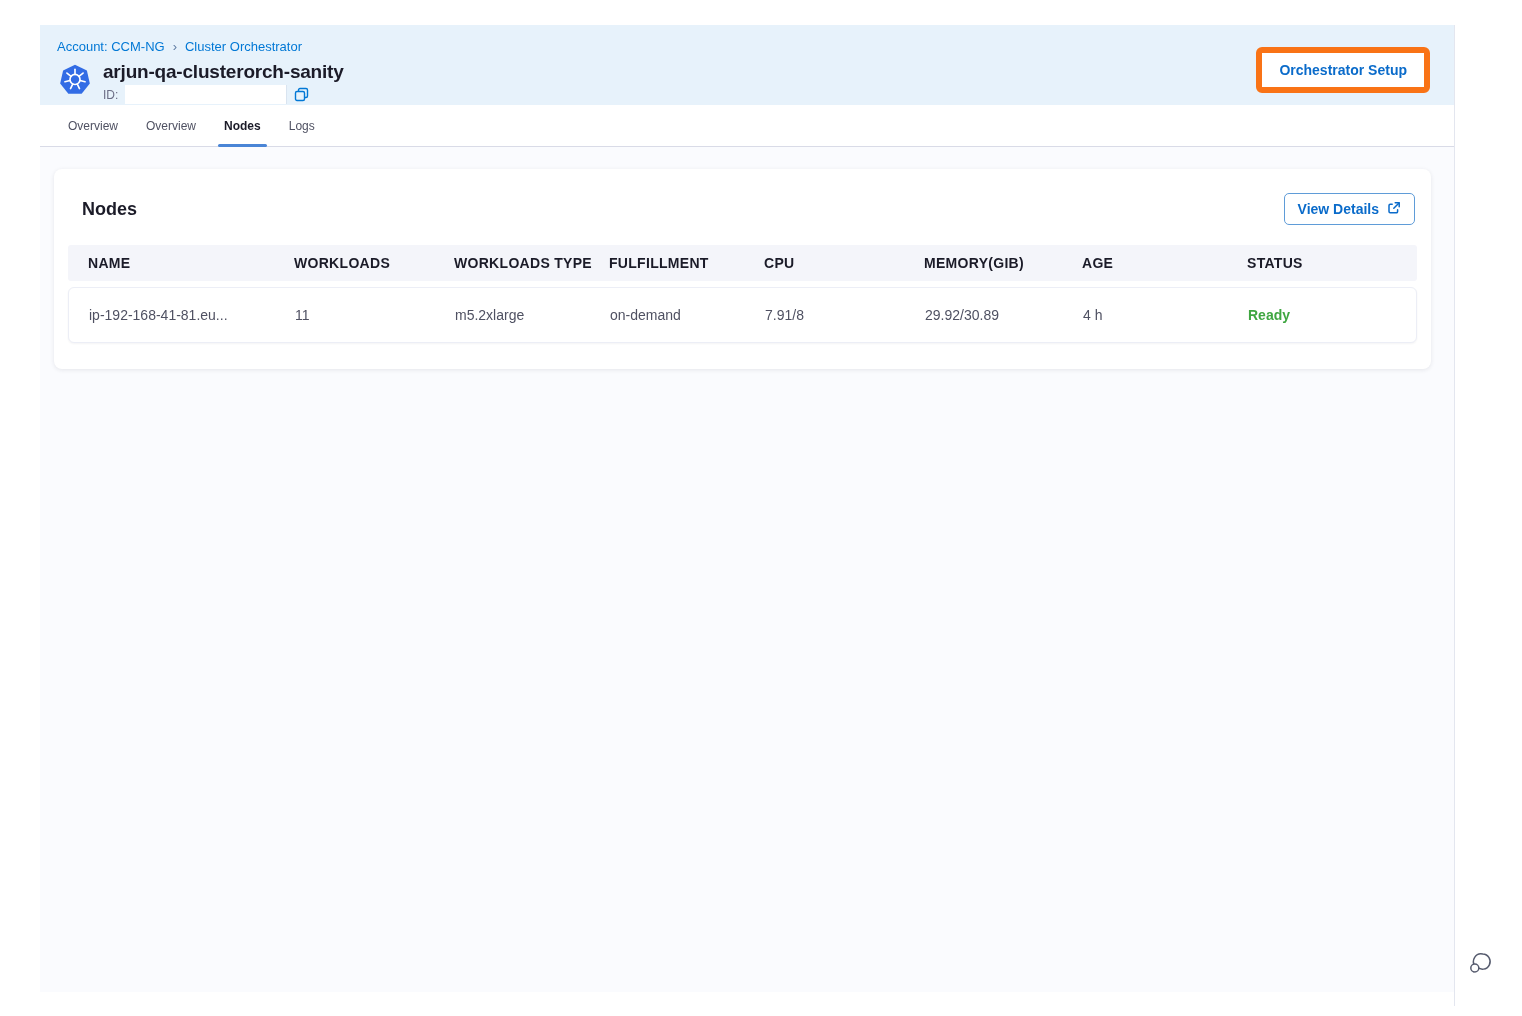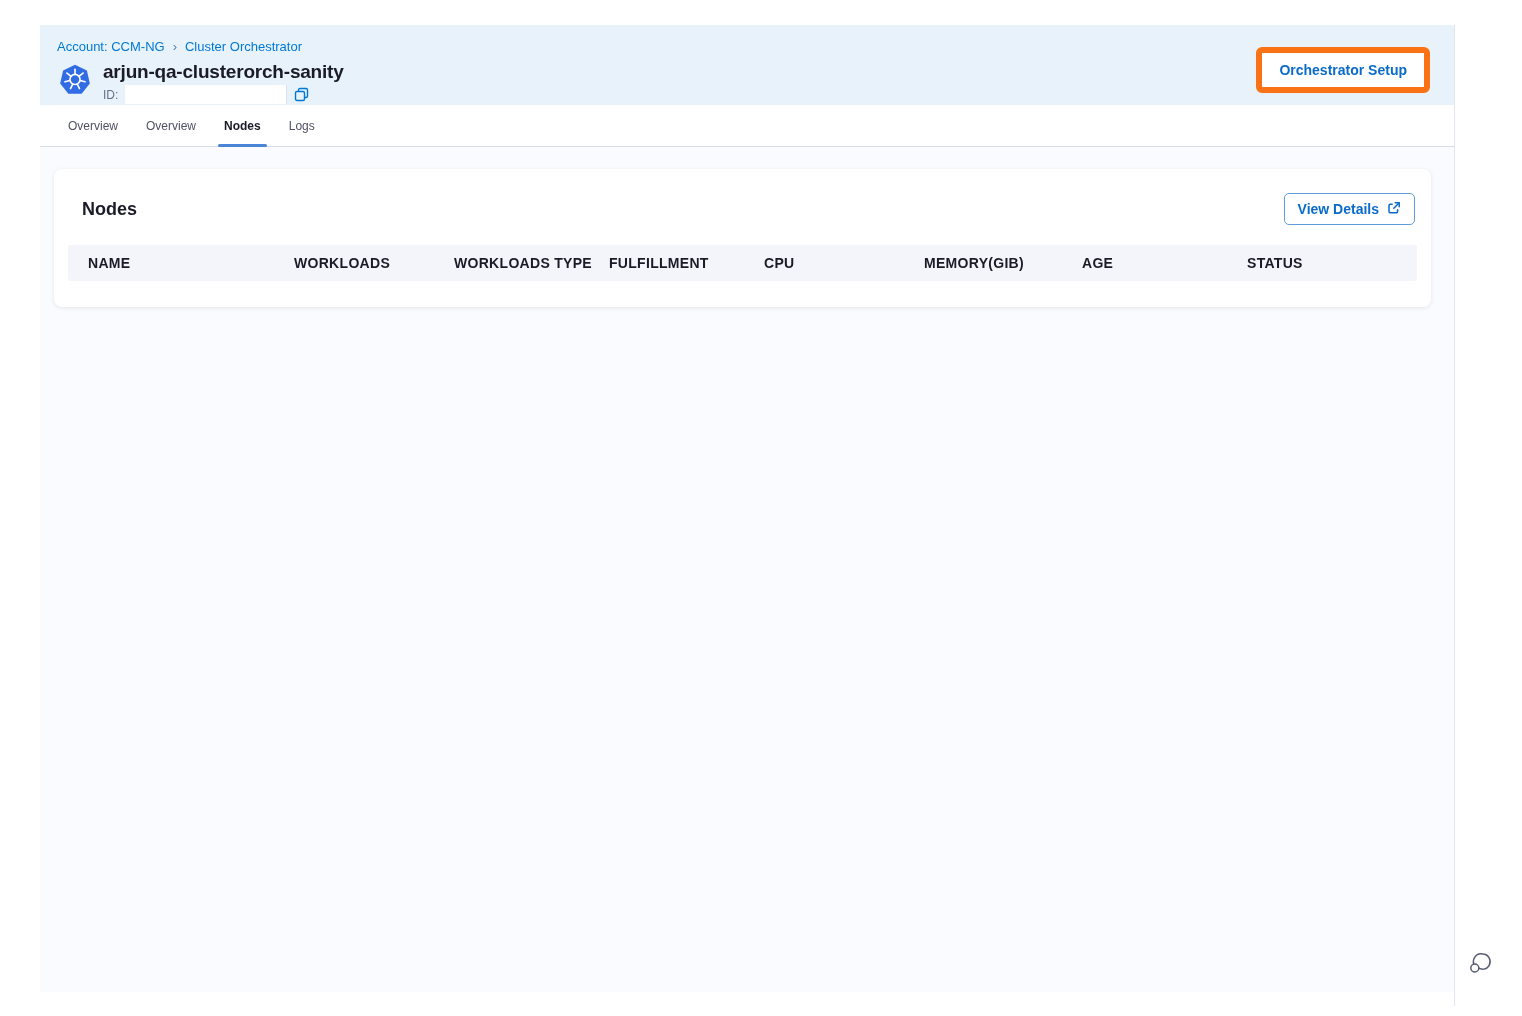--- a/index.html
+++ b/index.html
@@ -122,20 +122,30 @@
         <div class="thead">
           <div class="th">NAME</div>
           <div class="th">WORKLOADS</div>
           <div class="th">WORKLOADS TYPE</div>
           <div class="th">FULFILLMENT</div>
           <div class="th">CPU</div>
           <div class="th">MEMORY(GIB)</div>
           <div class="th">AGE</div>
           <div class="th">STATUS</div>
         </div>
+        <div class="trow">
+          <div class="td">ip-192-168-41-81.eu...</div>
+          <div class="td">11</div>
+          <div class="td">m5.2xlarge</div>
+          <div class="td">on-demand</div>
+          <div class="td">7.91/8</div>
+          <div class="td">29.92/30.89</div>
+          <div class="td">4 h</div>
+          <div class="td status" style="color: rgb(63, 166, 65);">Ready</div>
+        </div>
       </div>
     </div>
   </section>
 </div>
 
 <button class="chat-fab">
   <svg width="28" height="28" viewBox="0 0 28 28" fill="none" stroke="#565b6e" stroke-width="1.5" stroke-linejoin="round" stroke-linecap="round">
     <path d="M16.8 5 a7.6 7.6 0 1 1 -6 12.6 L7.6 22.6 l1.5-5.5 A7.6 7.6 0 0 1 16.8 5 Z"></path>
     <circle cx="8.8" cy="19" r="4" fill="#ffffff"></circle>
   </svg>

